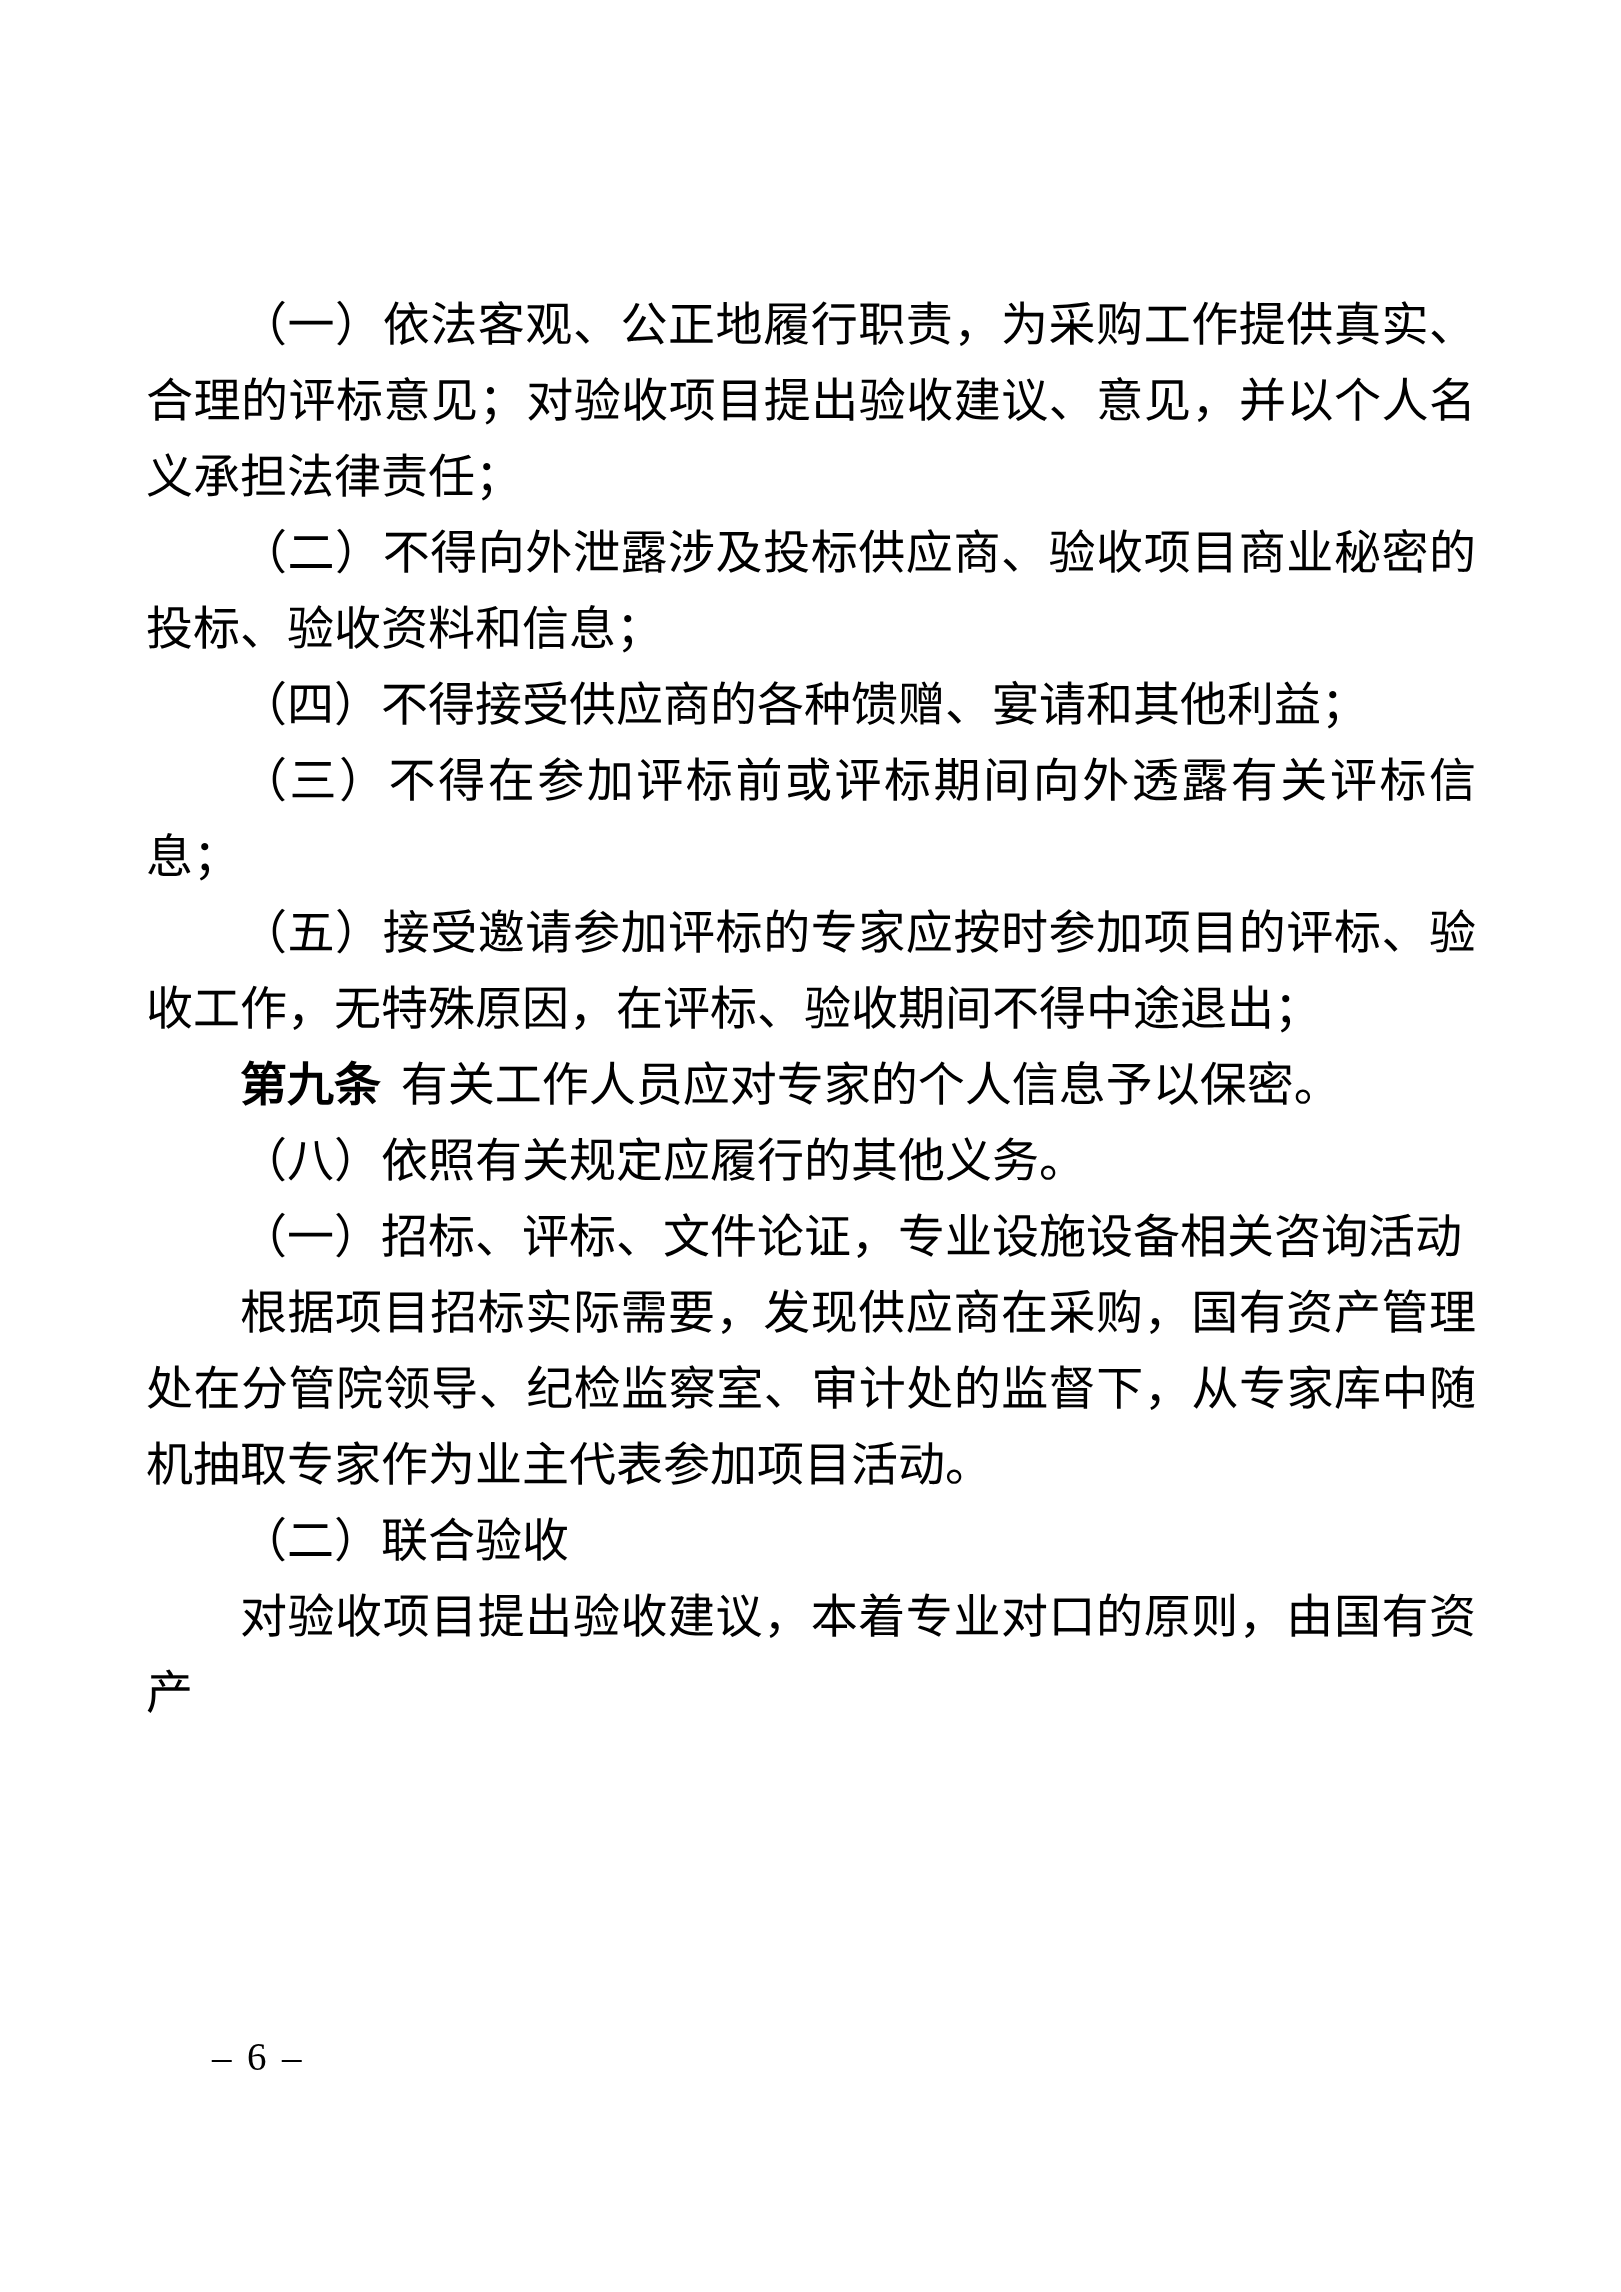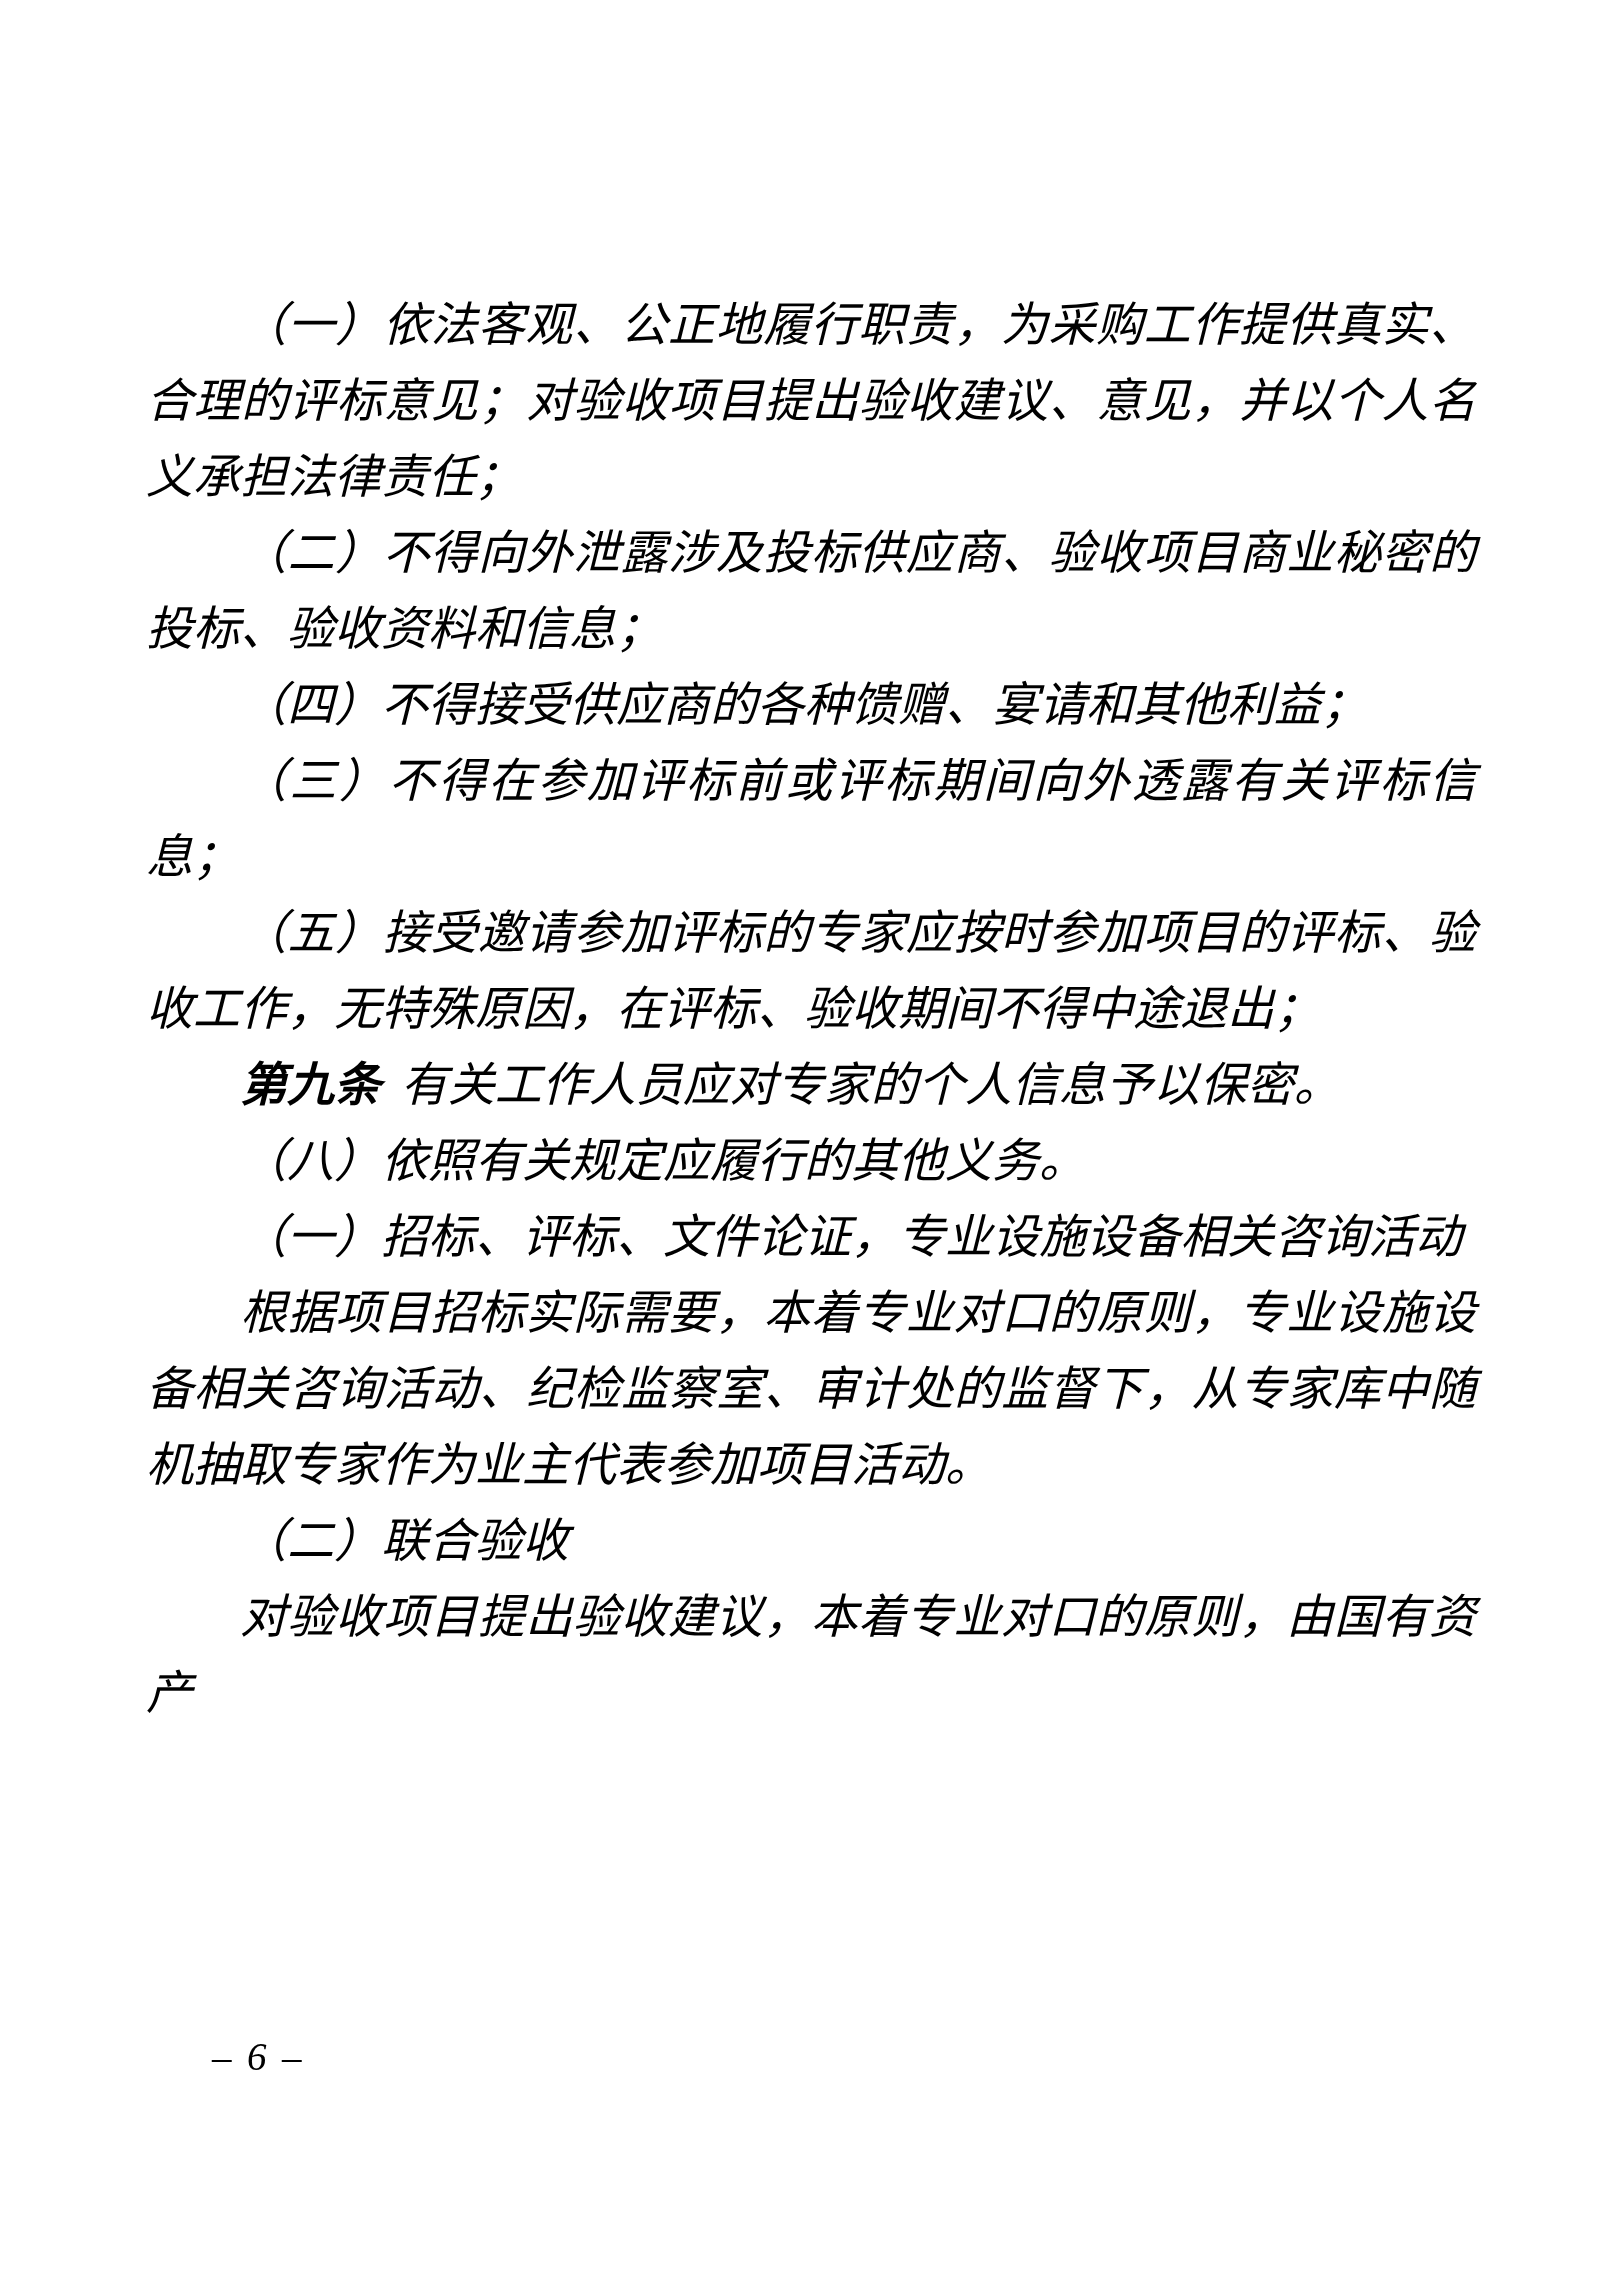--- a/index.html
+++ b/index.html
@@ -7,21 +7,20 @@
     padding: 0;
     background: #ffffff;
   }
   .page {
     position: relative;
     width: 1621px;
     height: 2293px;
     background: #ffffff;
     overflow: hidden;
     color: #000000;
-    font-style: italic;
   }
   .doc-body {
     position: absolute;
     left: 146px;
     top: 287px;
     width: 1330px;
     font-family: "Liberation Serif", "DejaVu Serif", serif;
     font-size: 47px;
     line-height: 76px;
     text-align: justify;
@@ -73,21 +72,21 @@
     <p>（四）不得接受供应商的各种馈赠、宴请和其他利益；</p>
     <p>（三）不得在参加评标前或评标期间向外透露有关评标信息；</p>
     <p>（五）接受邀请参加评标的专家应按时参加项目的评标、验收工作，无特殊原因，在评标、验收期间不得中途退出；</p>
     <p><b class="term">第九条</b><span>有关工作人员应对专家的个人信息予以保密。</span></p>
 
     <p>（八）依照有关规定应履行的其他义务。</p>
 
 
 
     <p>（一）招标、评标、文件论证，专业设施设备相关咨询活动</p>
-    <p>根据项目招标实际需要，本着专业对口的原则，专业设施设备相关咨询活动、纪检监察室、审计处的监督下，从专家库中随机抽取专家作为业主代表参加项目活动。</p>
+    <p>根据项目招标实际需要，发现供应商在采购，国有资产管理处在分管院领导、纪检监察室、审计处的监督下，从专家库中随机抽取专家作为业主代表参加项目活动。</p>
     <p>（二）联合验收</p>
     <p>对验收项目提出验收建议，本着专业对口的原则，由国有资产</p>
 
   </main>
 
   <div class="page-number">– 6 –</div>
 
 </div>
 
 

